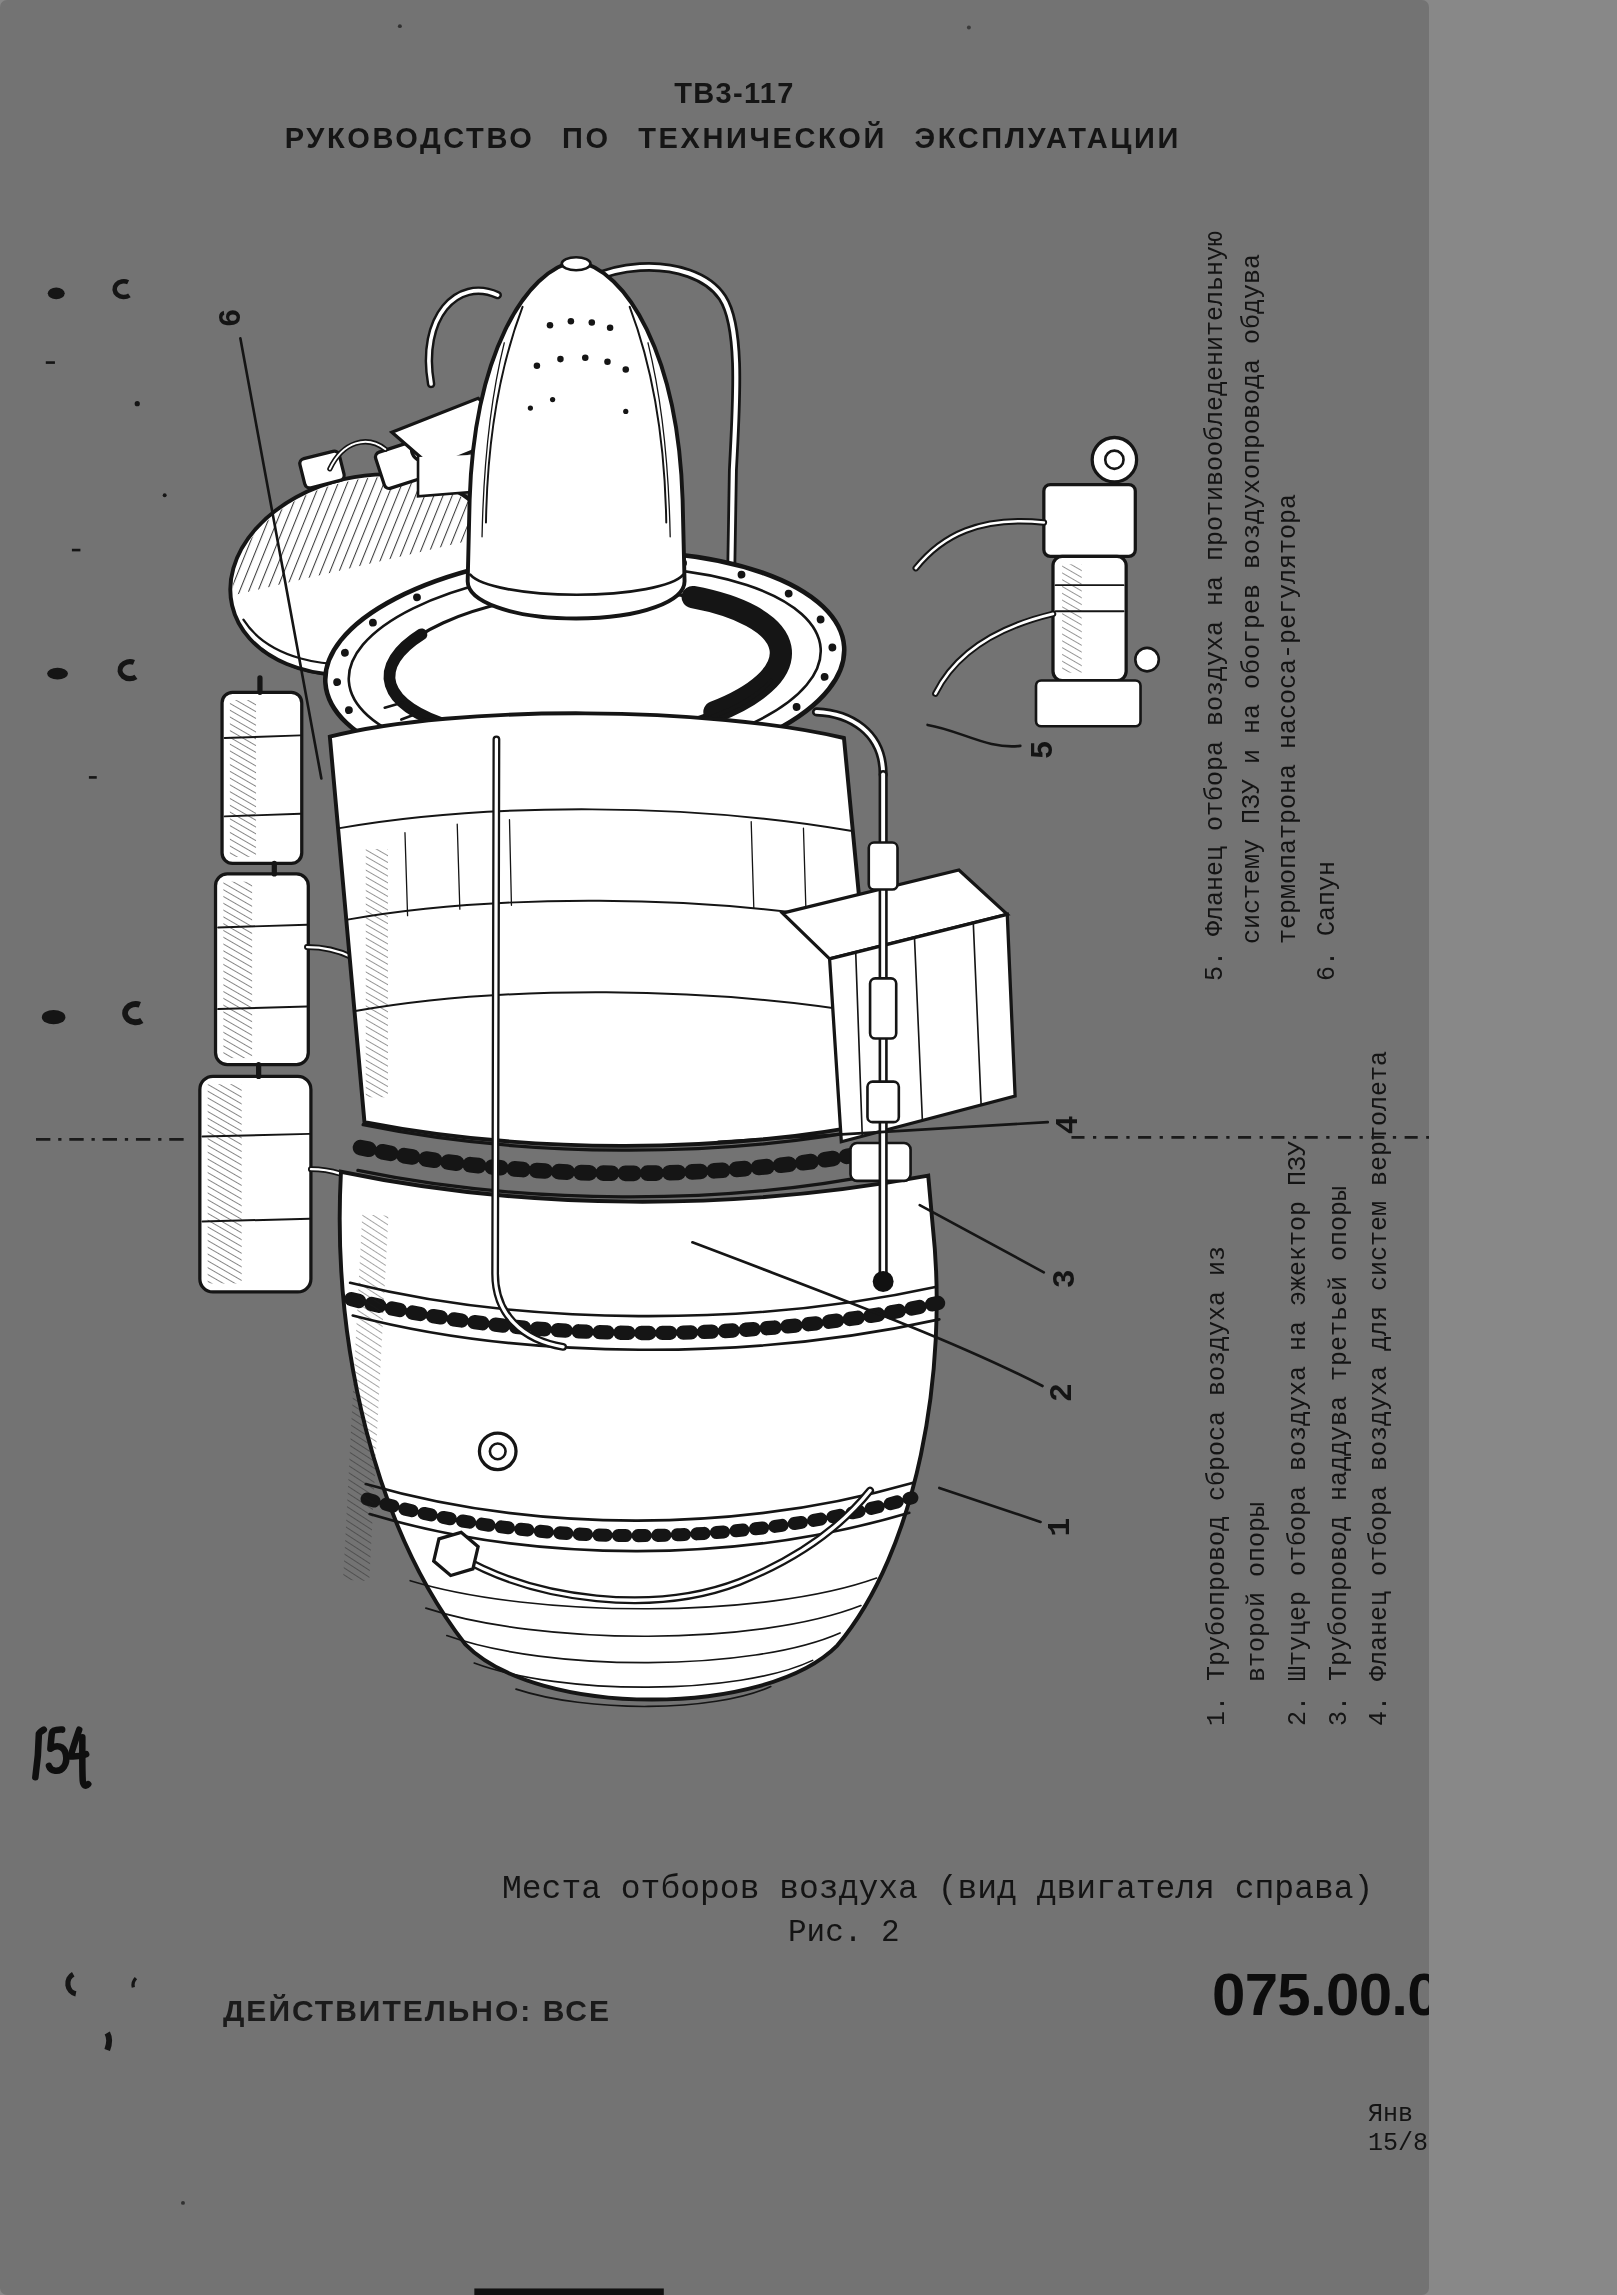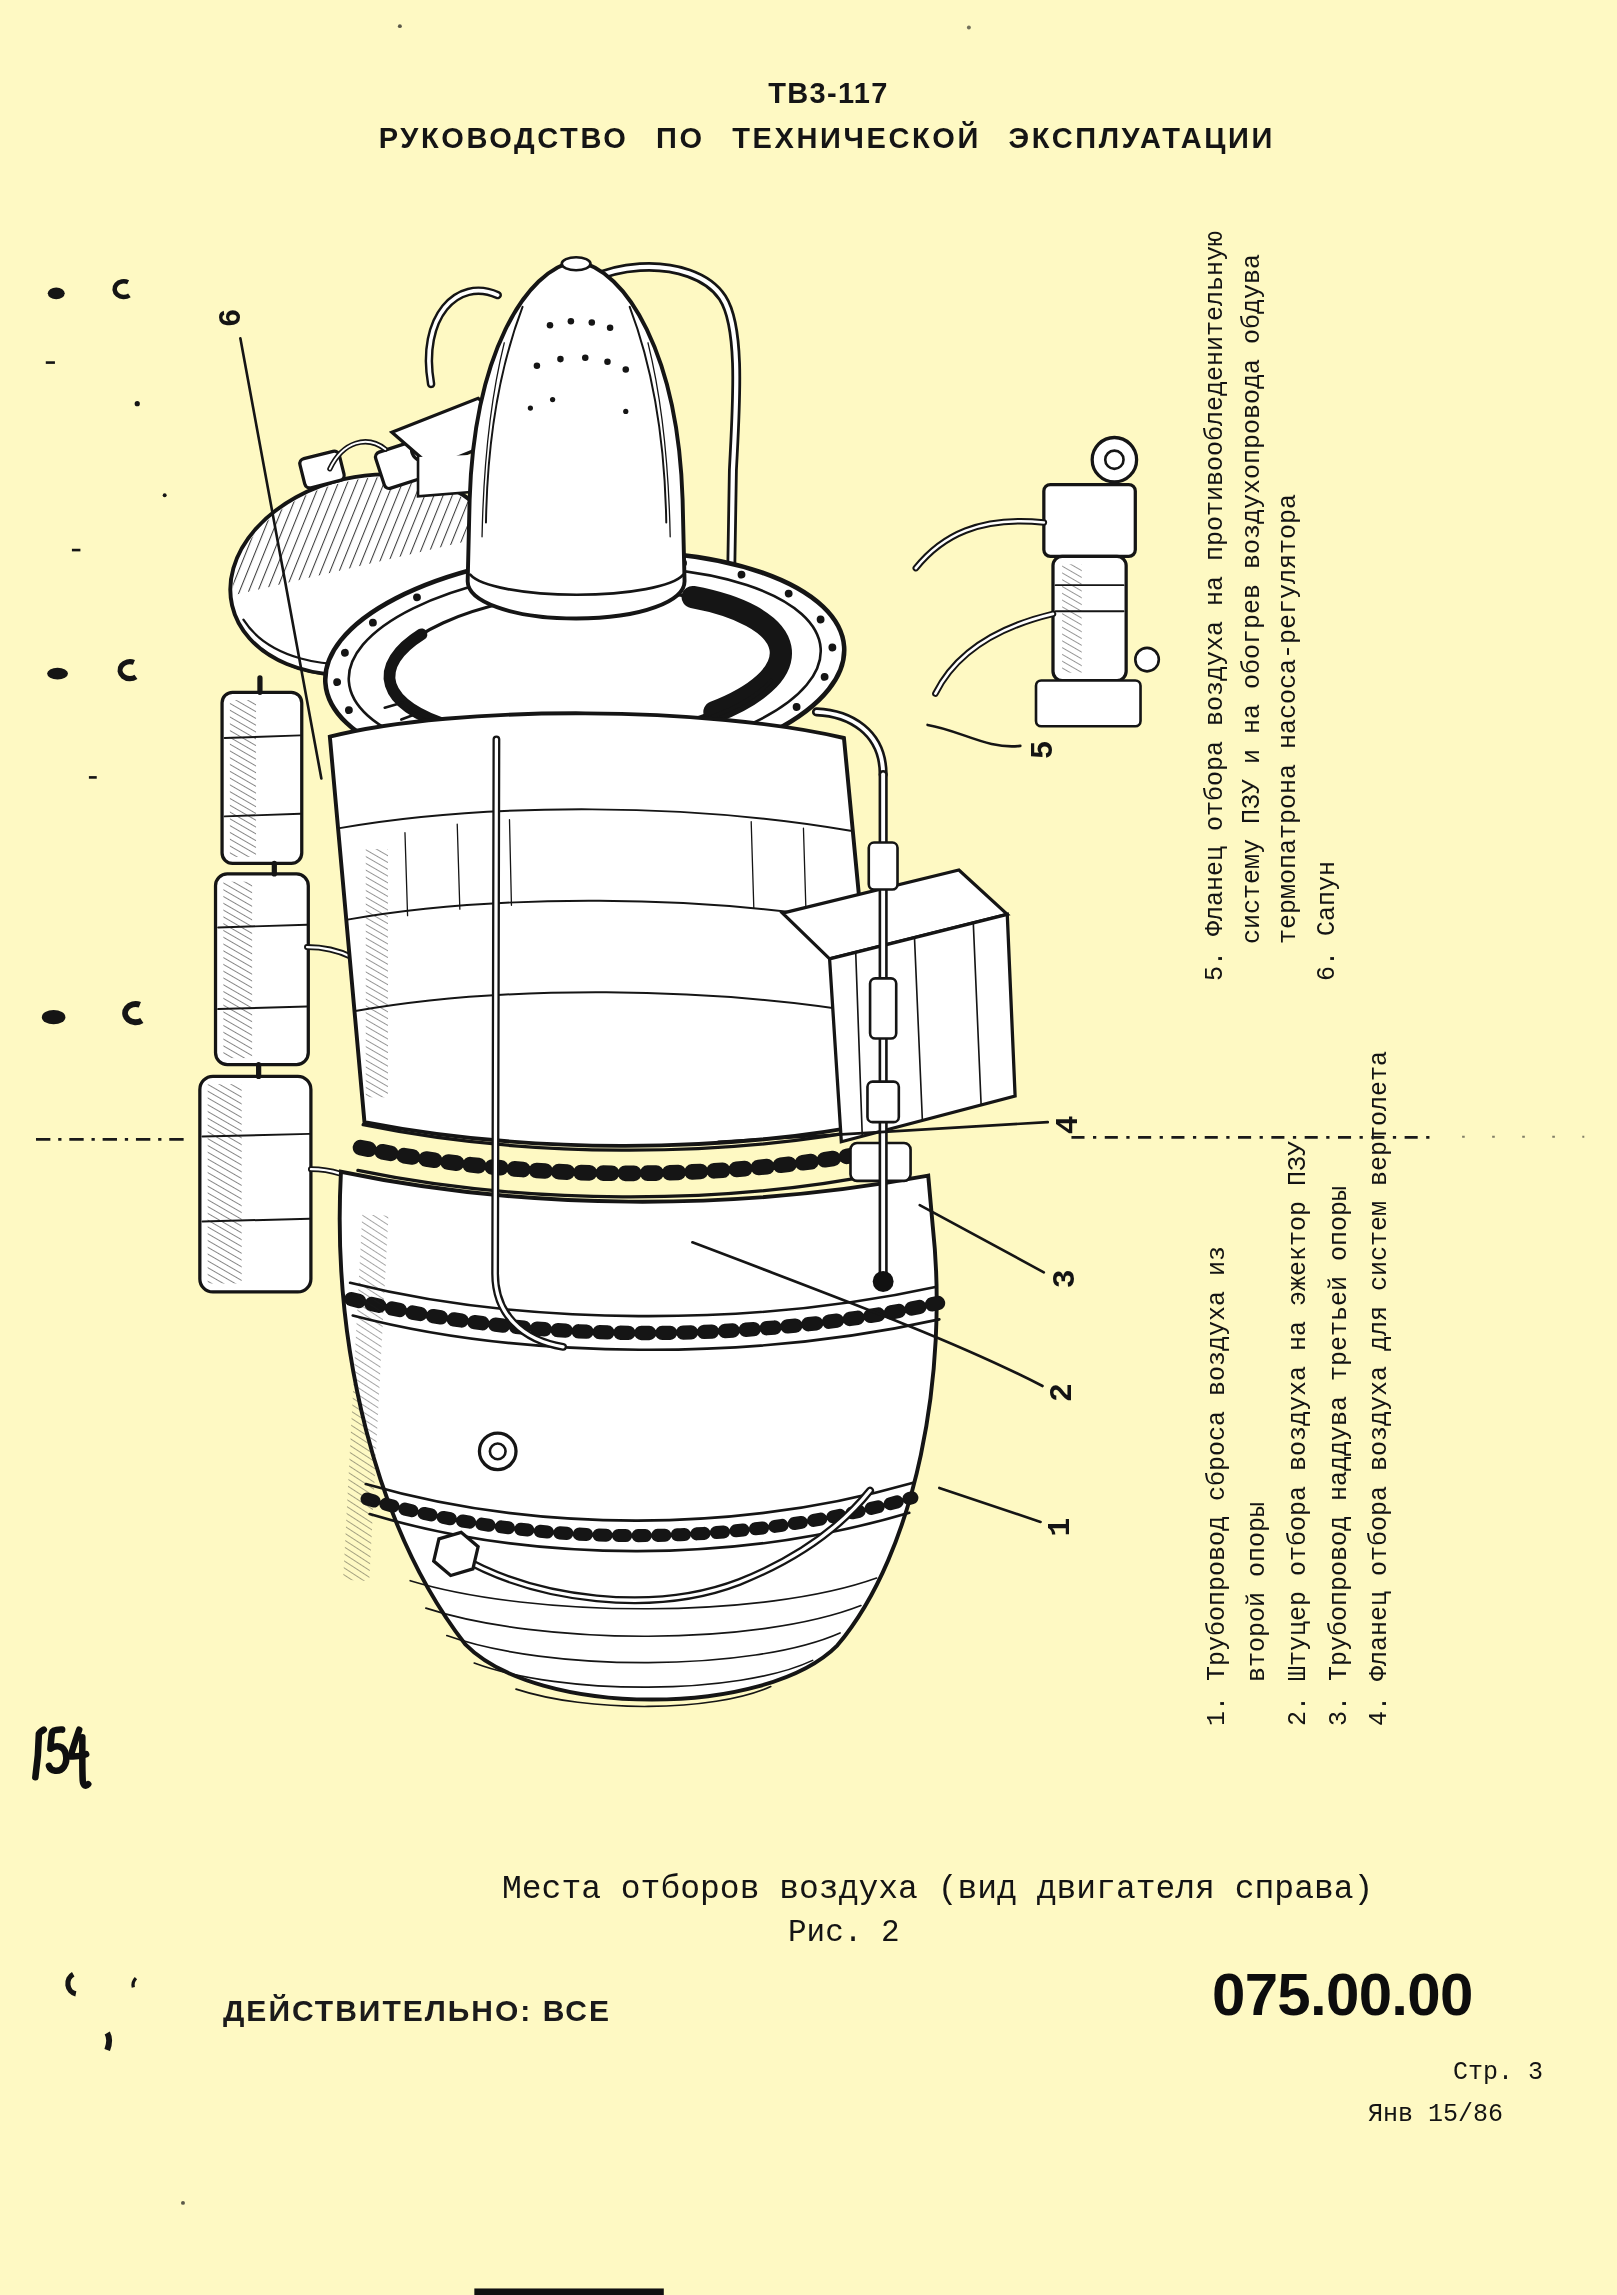--- a/index.html
+++ b/index.html
@@ -1,18 +1,18 @@
 <!DOCTYPE html>
 <html style="font-size:10.5px"><head>
 <meta charset="utf-8">
 <style>
   html,body{margin:0;padding:0;background:#888;}
   #page{
-    position:relative;width:1617px;height:2295px;background:#fef9c3;
-    overflow:hidden;font-family:"Liberation Sans",sans-serif;color:#111;
+    position:relative;width:1429px;height:2295px;background:#737373;
+    overflow:hidden;font-family:"Liberation Sans",sans-serif;color:#111;border-radius:7px;
   }
   .abs{position:absolute;}
   
   .hdr{left:0;right:0;text-align:center;font-weight:bold;color:#151515;}
   #hdr-model{top:77px;font-size:29px;letter-spacing:1.3px;transform:translateX(20px);}
   #hdr-title{top:122px;font-size:29px;letter-spacing:2.6px;word-spacing:17px;transform:translateX(18.3px);}
   
   .tw{font-family:"Liberation Mono","DejaVu Sans Mono",monospace;color:#141414;}
   .vtext{
     position:absolute;transform-origin:0 0;transform:rotate(-90deg);

